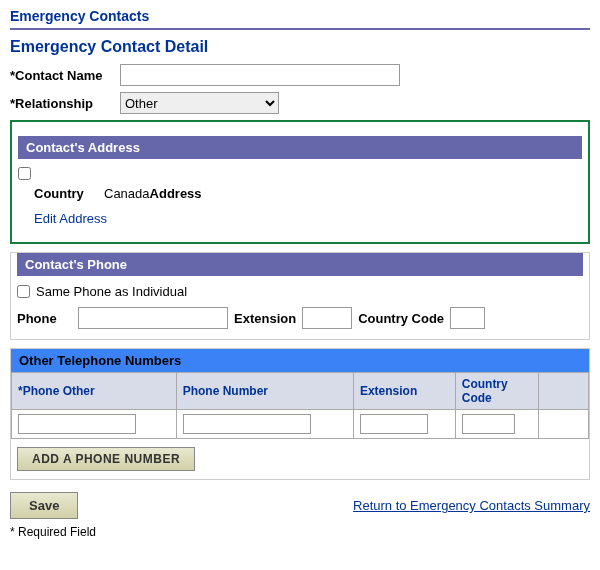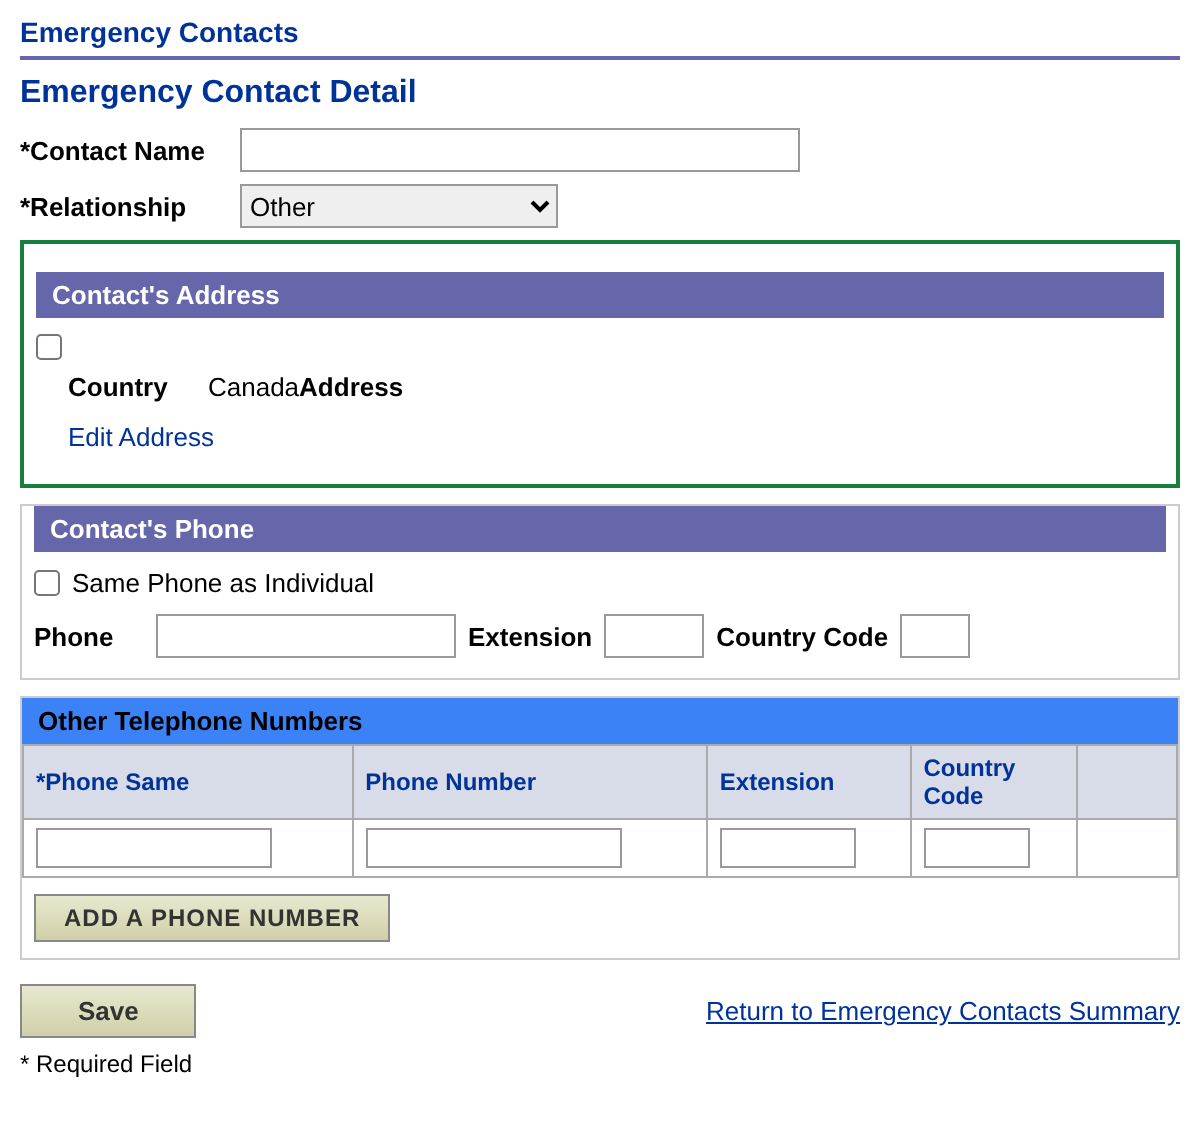--- a/index.html
+++ b/index.html
@@ -171,21 +171,21 @@
       margin: 8px 6px;
       letter-spacing: 0.5px;
       text-transform: uppercase;
       color: #333;
     }
     .save-btn {
       background: linear-gradient(to bottom, #e8e8d0, #d0d0a8);
       border: 1px solid #888;
       font-size: 13px;
       font-weight: bold;
-      padding: 5px 28px;
+      padding: 5px 18px;
       cursor: pointer;
       text-transform: capitalize;
       color: #333;
     }
     .bottom-row {
       display: flex;
       align-items: center;
       justify-content: space-between;
       margin-top: 8px;
       margin-bottom: 6px;
@@ -262,21 +262,21 @@
     <span class="country-code-label">Country Code</span>
     <input type="text" class="text-input country-code-input" style="">
   </div>
 </div>
 
 <div class="other-phone-section">
   <div class="other-phone-header">Other Telephone Numbers</div>
   <table class="phone-table">
     <thead>
       <tr>
-        <th class="col-phone-type">*Phone Same</th>
+        <th class="col-phone-type">*Phone Other</th>
         <th class="col-phone-number">Phone Number</th>
         <th class="col-extension">Extension</th>
         <th class="col-country-code">Country Code</th>
         <th class="col-action"></th>
       </tr>
     </thead>
     <tbody>
       <tr>
         <td><input type="text" class="text-input" style="width: 118px; height: 20px;"></td>
         <td><input type="text" class="text-input" style="width: 128px; height: 20px;"></td>

